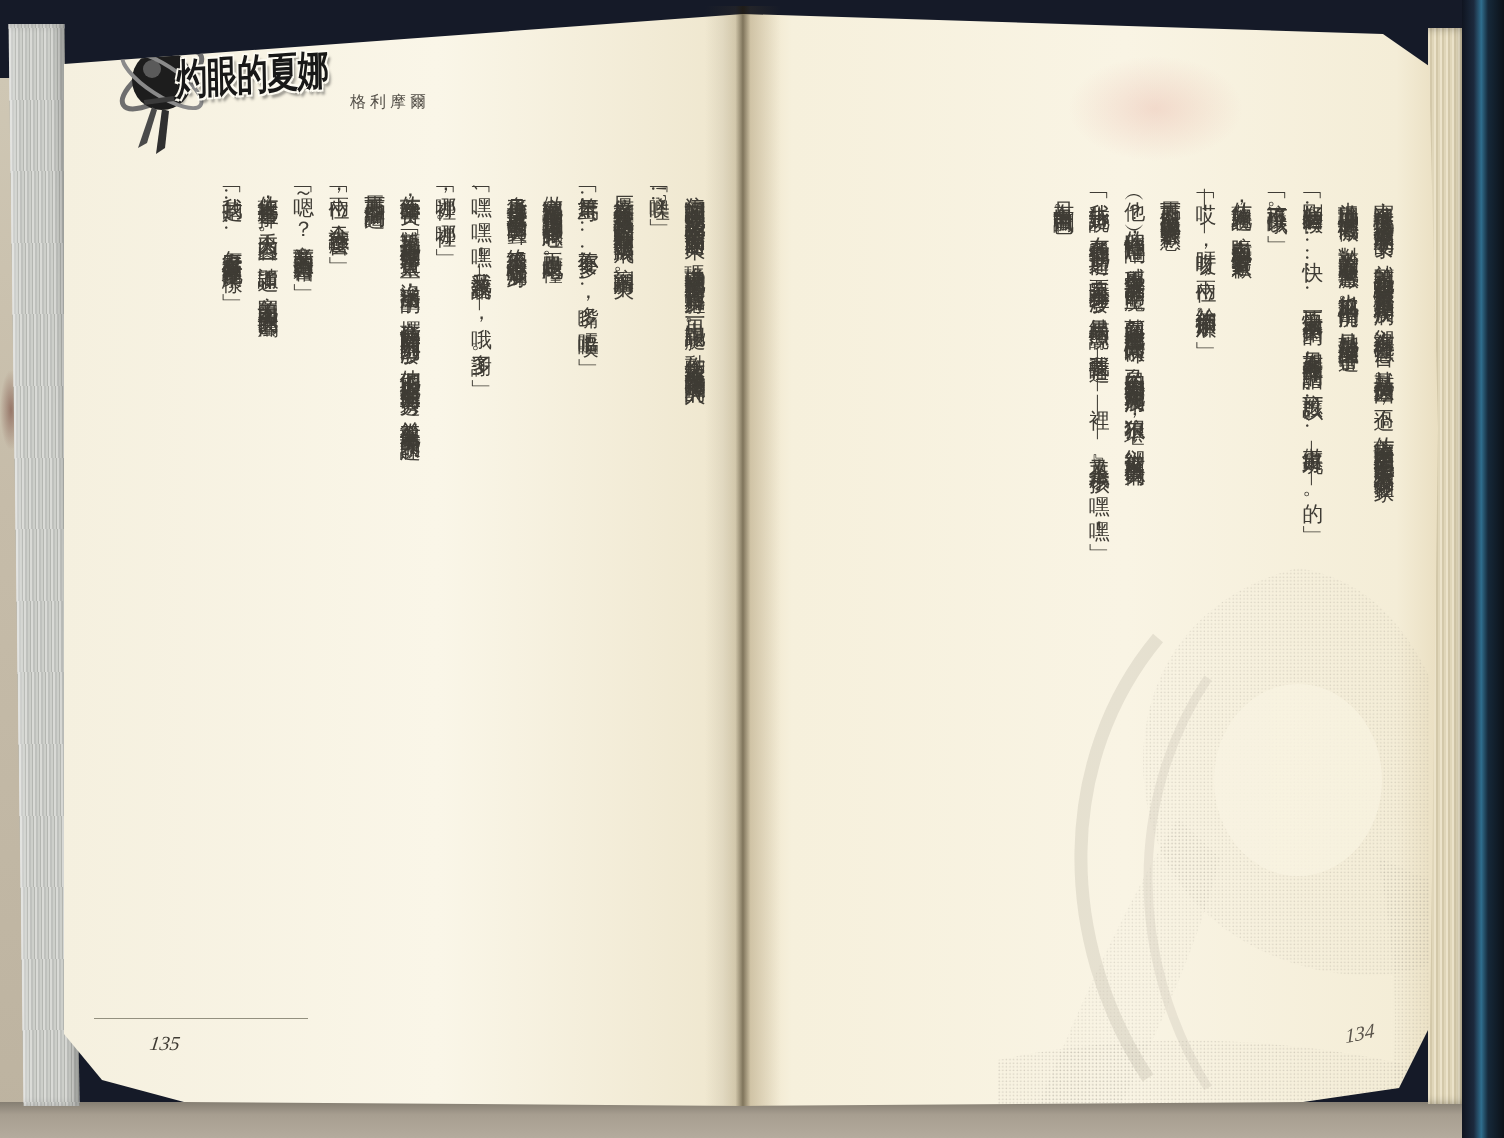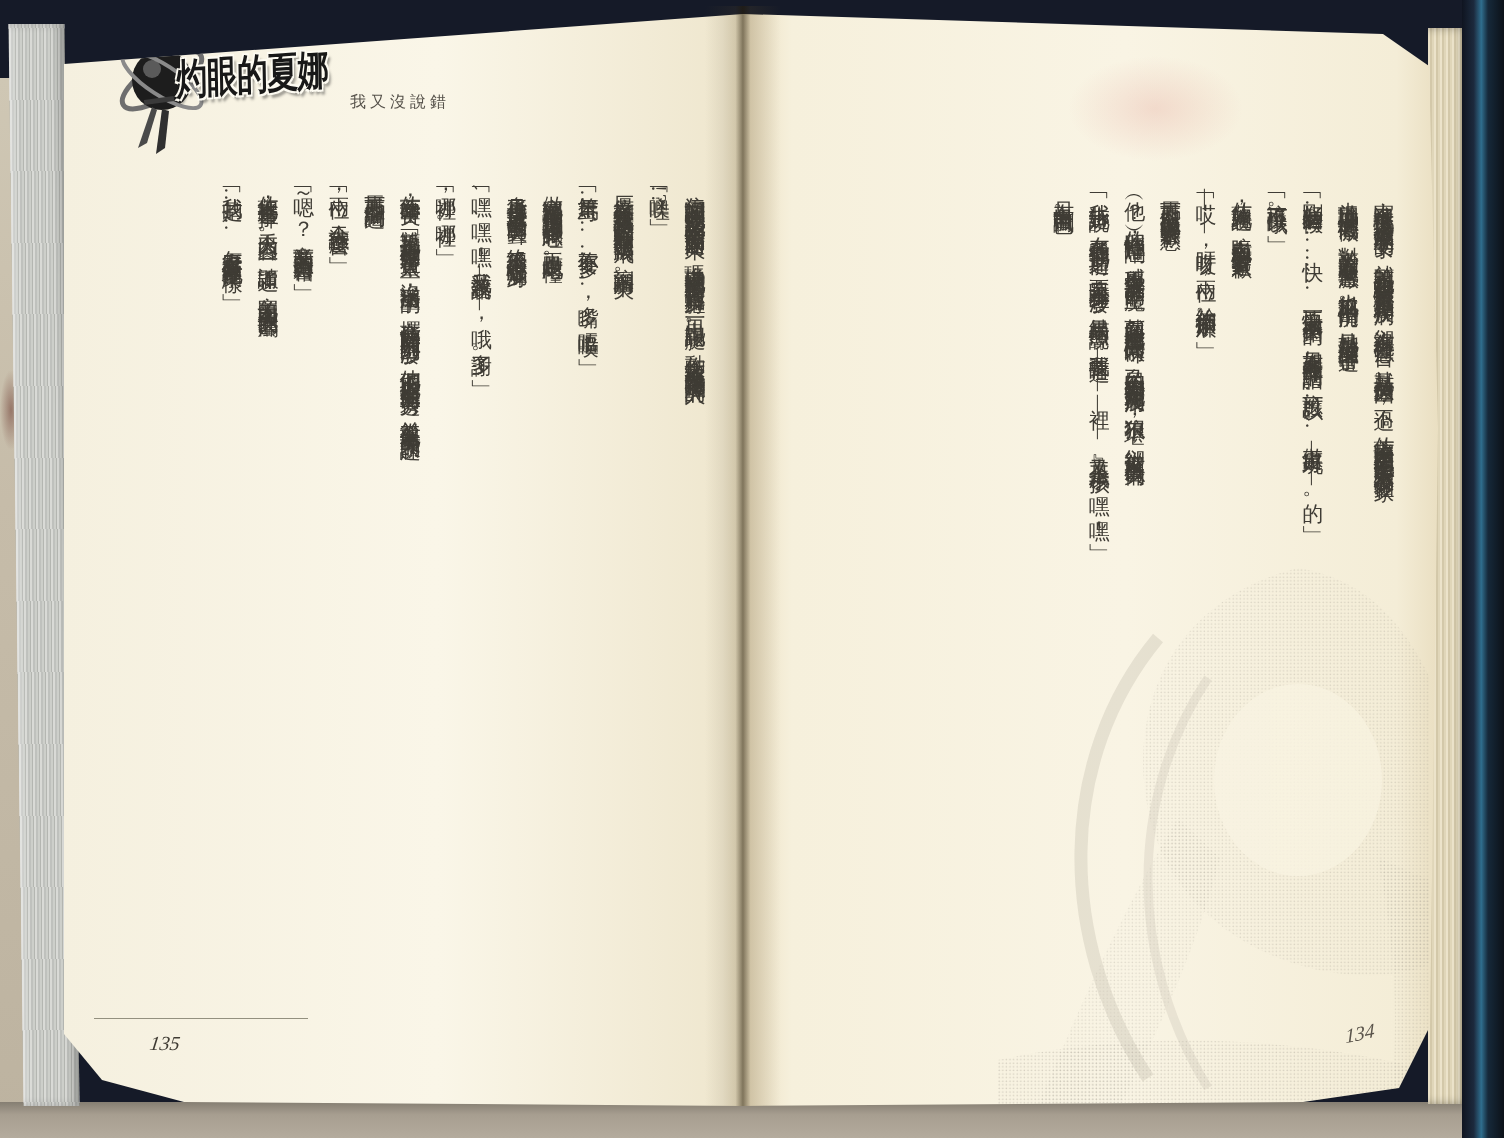--- a/index.html
+++ b/index.html
@@ -129,21 +129,21 @@
         </g>
         <ellipse cx="52" cy="72" rx="46" ry="17" fill="none" stroke="#6e6e6e" stroke-width="5" transform="rotate(-33 52 72)"></ellipse>
         <circle cx="52" cy="72" r="30" fill="#1d1d1d"></circle>
         <circle cx="42" cy="61" r="9" fill="#6a6a6a" opacity="0.8"></circle>
         <ellipse cx="52" cy="72" rx="46" ry="15" fill="none" stroke="#8a8a8a" stroke-width="4" transform="rotate(33 52 72)"></ellipse>
         <path d="M42 99 L 28 140 L 37 135 L 47 102 Z" fill="#4a4a4a"></path>
         <path d="M52 101 L 46 146 L 55 140 L 59 103 Z" fill="#303030"></path>
         <rect x="34" y="90" width="30" height="5" fill="#3a3a3a" transform="rotate(-8 49 92)"></rect>
       </svg>
       <span class="logo-text">灼眼的夏娜</span>
-      <span class="chapter-title">我又沒說錯</span>
+      <span class="chapter-title">格利摩爾</span>
     </div>
 
     <div class="vtext vtext-left">
         <p>這句嘲諷的回應化為一記精準的水平迴旋踢迎面而來。瑪瓊琳連同吧檯的椅子一起旋轉身軀，甩出一記踢腿。動作之敏捷完全不像是喝得爛醉的人。</p>
         <p>「噢哇!?」</p>
         <p>厚度約有好幾塊畫板堆疊起來的「格利摩爾」整個被踢飛，滾到房間中央。</p>
         <p>「笨蛋馬可……你不要多……多嘴，唔嘔噗！」</p>
         <p>做完這個飛踢動作讓瑪瓊琳感覺很想吐，再度趴向吧檯。</p>
         <p>身後再度傳來放肆提高音量的笑聲，終於不用擔心被吐滿身了。</p>
         <p>「嘿、嘿、嘿！我又沒說錯——哦，多謝了。」</p>

